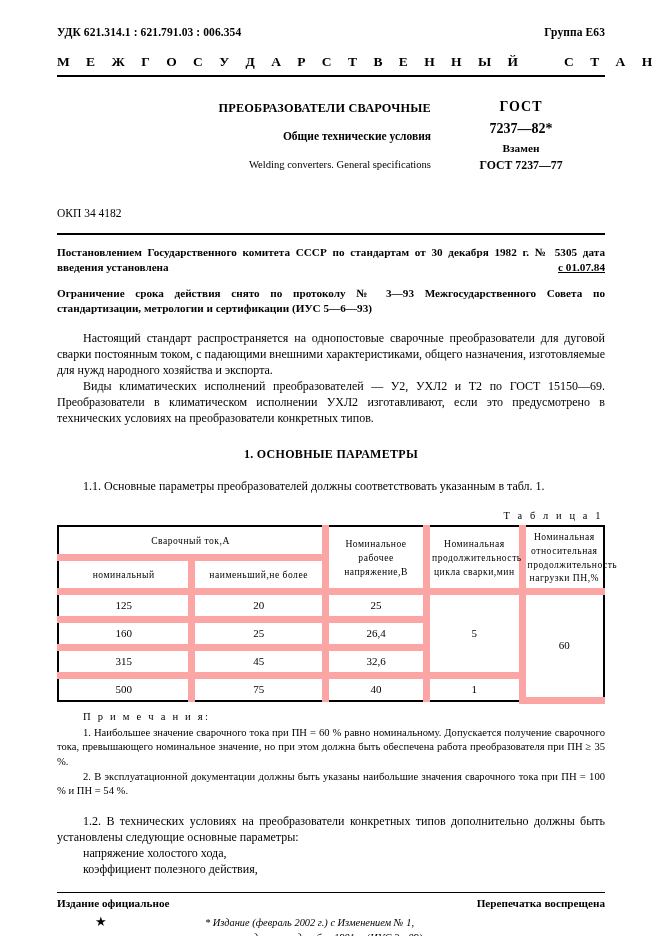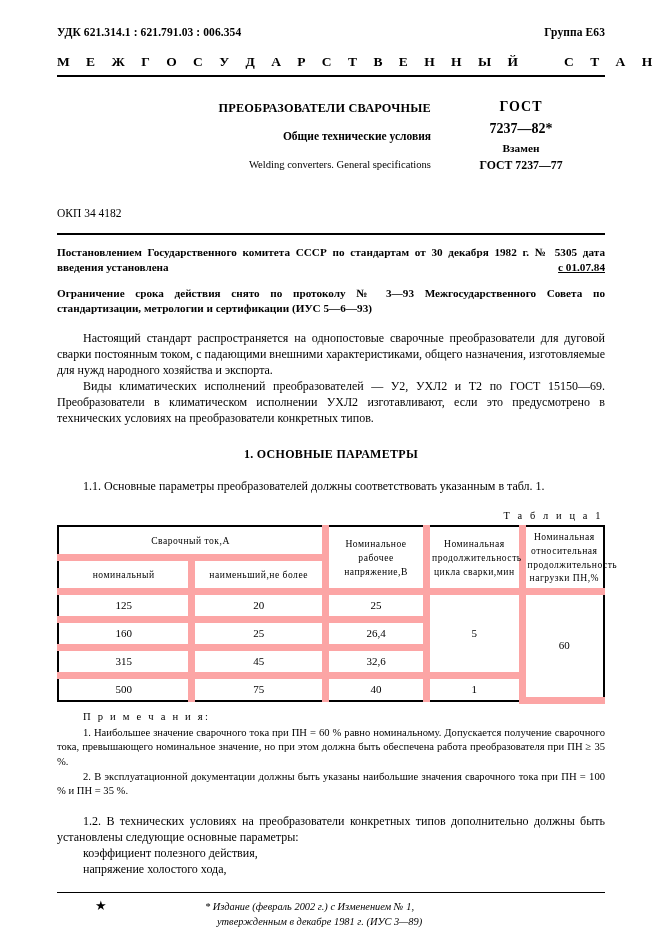--- a/index.html
+++ b/index.html
@@ -343,28 +343,32 @@
           <td class="num outer-bottom">75</td>
           <td class="num vthick-r outer-bottom">40</td>
           <td class="num vthick-r outer-bottom">1</td>
         </tr>
       </tbody>
     </table>
 
     <div class="notes">
       <div class="notes-title">П р и м е ч а н и я:</div>
       <div class="note-item">1.  Наибольшее значение сварочного тока при ПН = 60 % равно номинальному. Допускается получение сварочного тока, превышающего номинальное значение, но при этом должна быть обеспечена работа преобразователя при ПН ≥  35 %.</div>
-      <div class="note-item">2.  В эксплуатационной документации должны быть указаны наибольшие значения сварочного тока при ПН = 100 % и ПН =  35 %.</div>
+      <div class="note-item">2.  В эксплуатационной документации должны быть указаны наибольшие значения сварочного тока при ПН = 100 % и ПН =  54 %.</div>
     </div>
 
     <div class="clause2">1.2.  В технических условиях на преобразователи конкретных типов дополнительно должны быть установлены следующие основные параметры:</div>
+    <div class="sub-line">напряжение холостого хода,</div>
     <div class="sub-line">коэффициент полезного действия,</div>
-    <div class="sub-line">напряжение холостого хода,</div>
 
     <div class="footer-rule"></div>
+    <div class="footer-row">
+      <span>Издание официальное</span>
+      <span>Перепечатка воспрещена</span>
+    </div>
     <div class="star">★</div>
     <div class="footnote">
       <div>*  Издание (февраль 2002 г.) с Изменением № 1,</div>
       <div class="footnote-l2">утвержденным в декабре 1981 г. (ИУС 3—89)</div>
     </div>
 
   </div>
 </div>
 
 </body></html>

